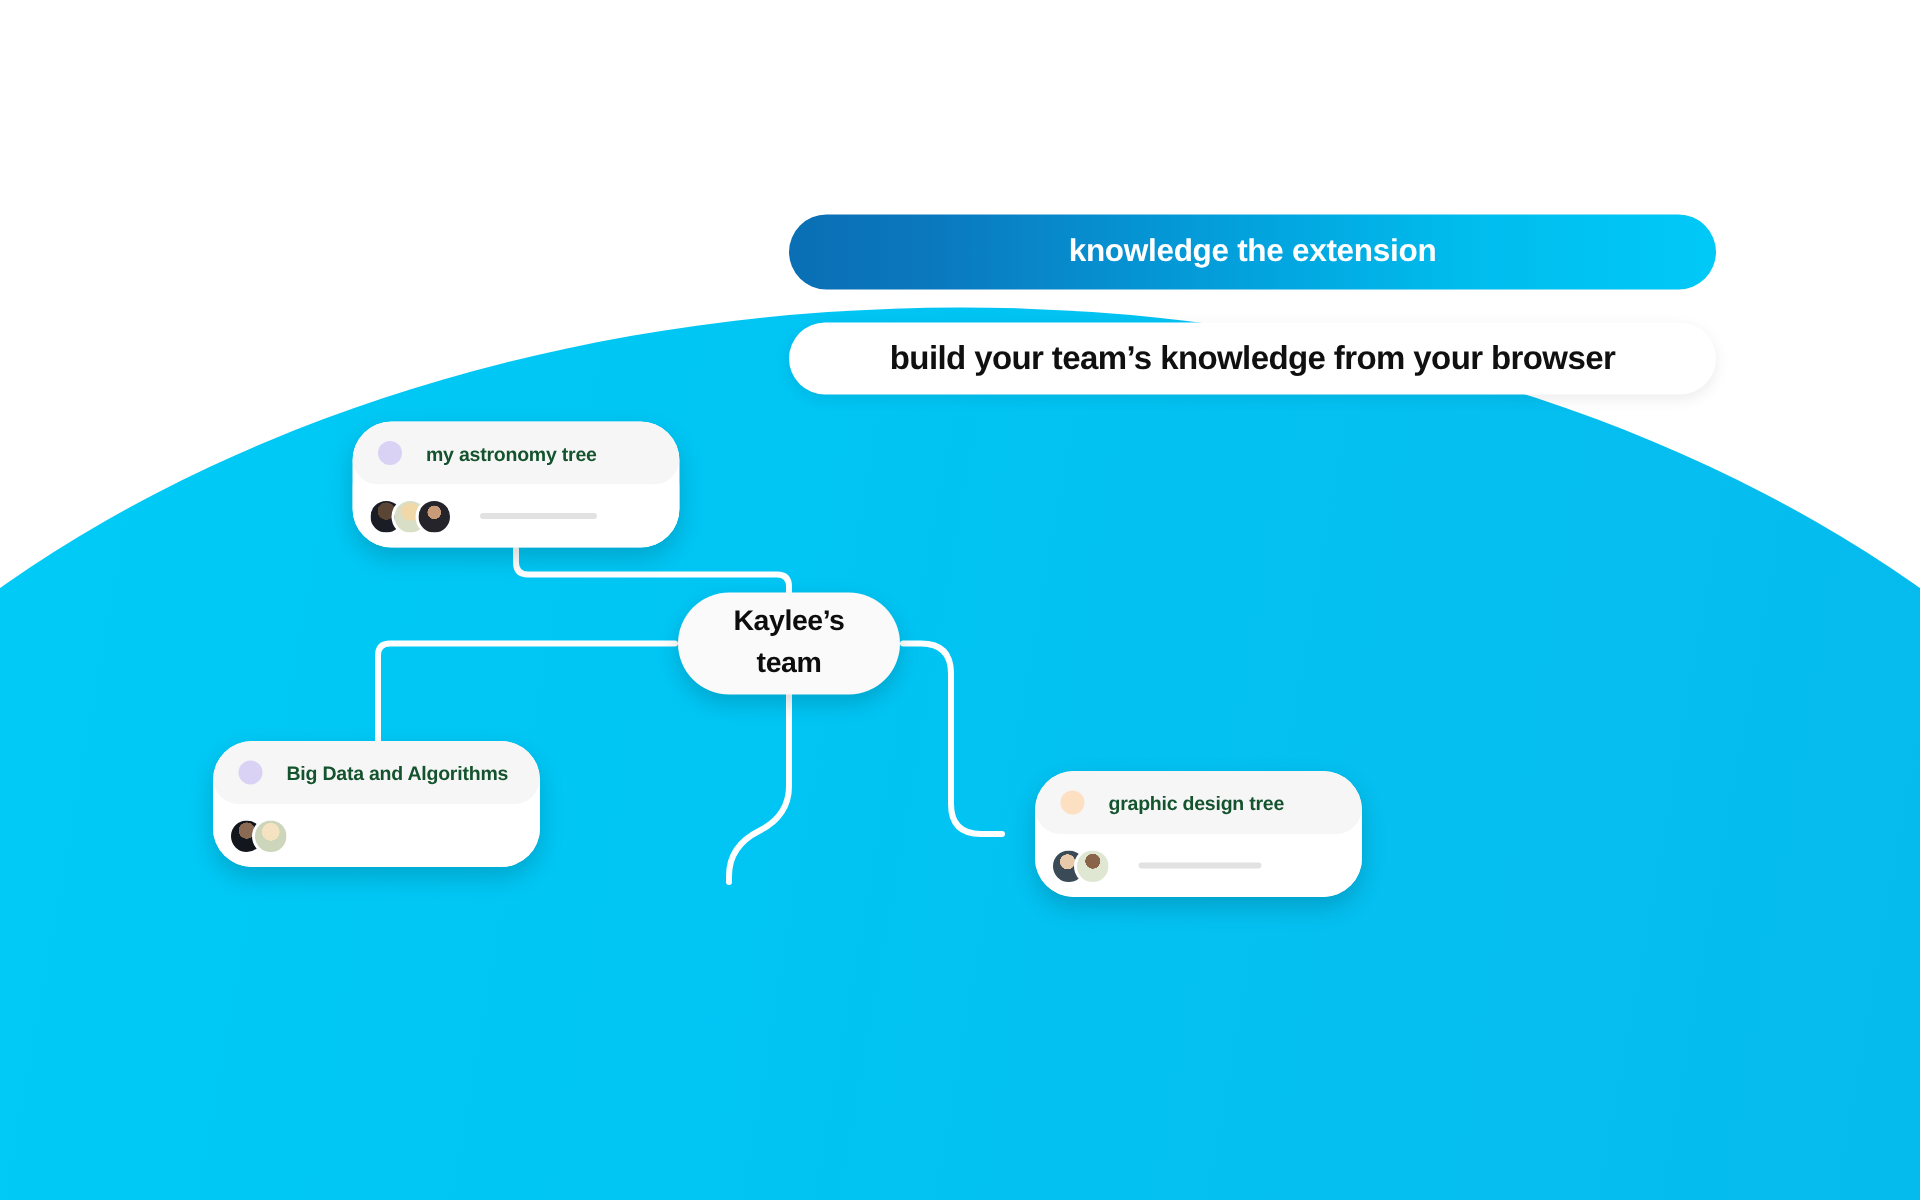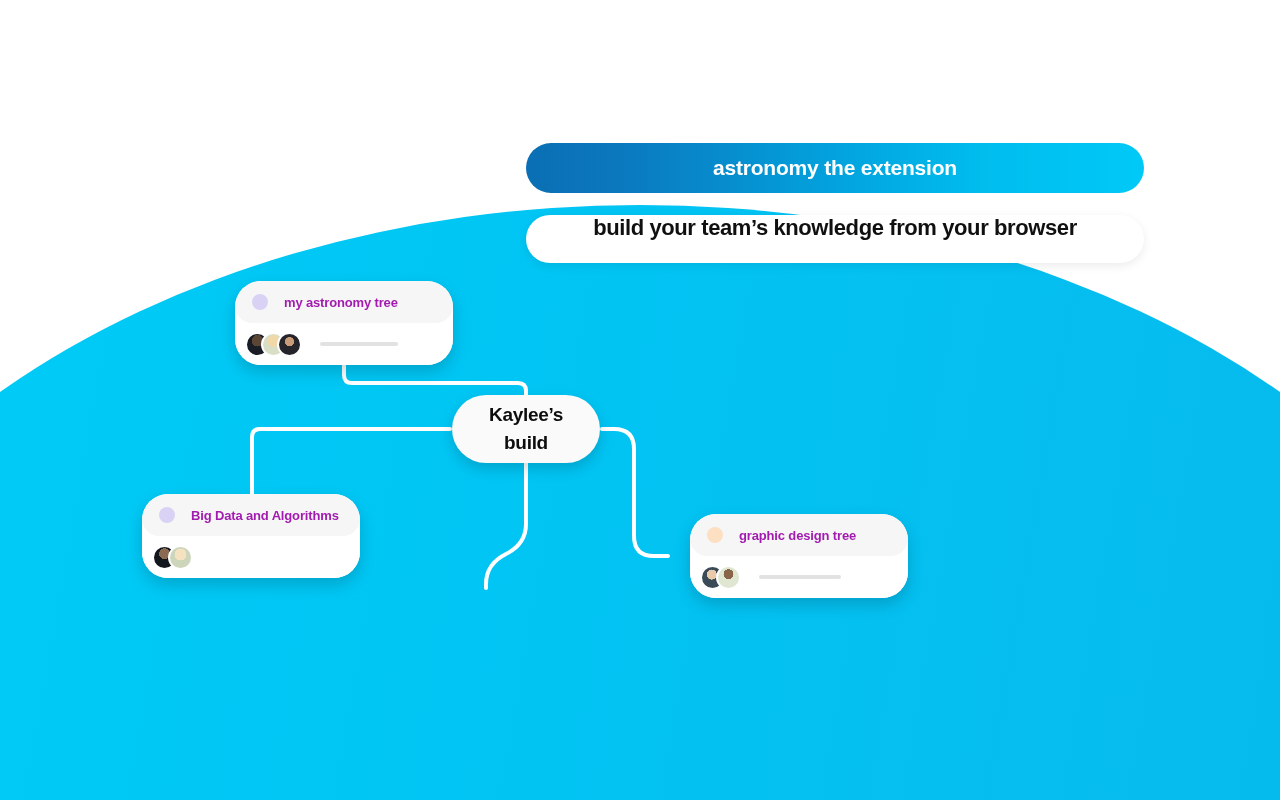--- a/index.html
+++ b/index.html
@@ -56,21 +56,21 @@
 
   .pill-tagline {
     position: absolute;
     left: 526px;
     top: 215px;
     width: 618px;
     height: 48px;
     border-radius: 24px;
     background: #ffffff;
     display: flex;
-    align-items: flex-start;
+    align-items: center;
     justify-content: center;
     box-shadow: 0 3px 10px rgba(0,0,0,0.08);
     z-index: 6;
   }
   .pill-tagline span {
     color: #101010;
     font-size: 22px;
     font-weight: 700;
     letter-spacing: -0.4px;
   }
@@ -136,21 +136,21 @@
     box-sizing: border-box;
   }
   .card-dot {
     width: 16px;
     height: 16px;
     border-radius: 50%;
     flex: 0 0 auto;
   }
   .card-title {
     margin-left: 16px;
-    color: #a21caf;
+    color: #14532d;
     font-size: 13px;
     font-weight: 700;
     letter-spacing: -0.15px;
     white-space: nowrap;
   }
   .card-body {
     height: 50%;
     display: flex;
     align-items: center;
     padding-left: 10px;
@@ -206,21 +206,21 @@
 
     <path d="M 450 429 L 260 429 Q 252 429 252 437 L 252 486 Q 252 494 252 496"></path>
 
     <path d="M 526 462 L 526 524 Q 526 544 506 554 Q 486 564 486 584 L 486 588"></path>
 
     <path d="M 602 429 L 614 429 Q 634 429 634 449 L 634 536 Q 634 556 654 556 L 668 556"></path>
   </svg>
 
   <div class="center-node">
     <div class="center-label">Kaylee’s
-build</div>
+team</div>
   </div>
 
   <div class="tree-card" id="card-astronomy">
     <div class="card-head">
       <div class="card-dot" style="background:#d9d2f5"></div>
       <div class="card-title">my astronomy tree</div>
     </div>
     <div class="card-body">
       <div class="avatars">
         <div class="avatar" style="background-image:radial-gradient(circle at 50% 32%, #5b4535 0 32%, #1b1d26 33% 100%)"></div>
@@ -254,20 +254,20 @@
     <div class="card-body">
       <div class="avatars">
         <div class="avatar" style="background-image:radial-gradient(circle at 46% 36%, #e8c9aa 0 28%, #3a4a57 29% 100%)"></div>
         <div class="avatar" style="background-image:radial-gradient(circle at 50% 34%, #8a6448 0 28%, #dfe7d2 29% 100%)"></div>
       </div>
       <div class="progress-line"></div>
     </div>
   </div>
 
   <div class="pill-download">
-    <span>astronomy the extension</span>
+    <span>knowledge the extension</span>
   </div>
 
   <div class="pill-tagline">
     <span>build your team’s knowledge from your browser</span>
   </div>
 
 </div>
 
 </body></html>

